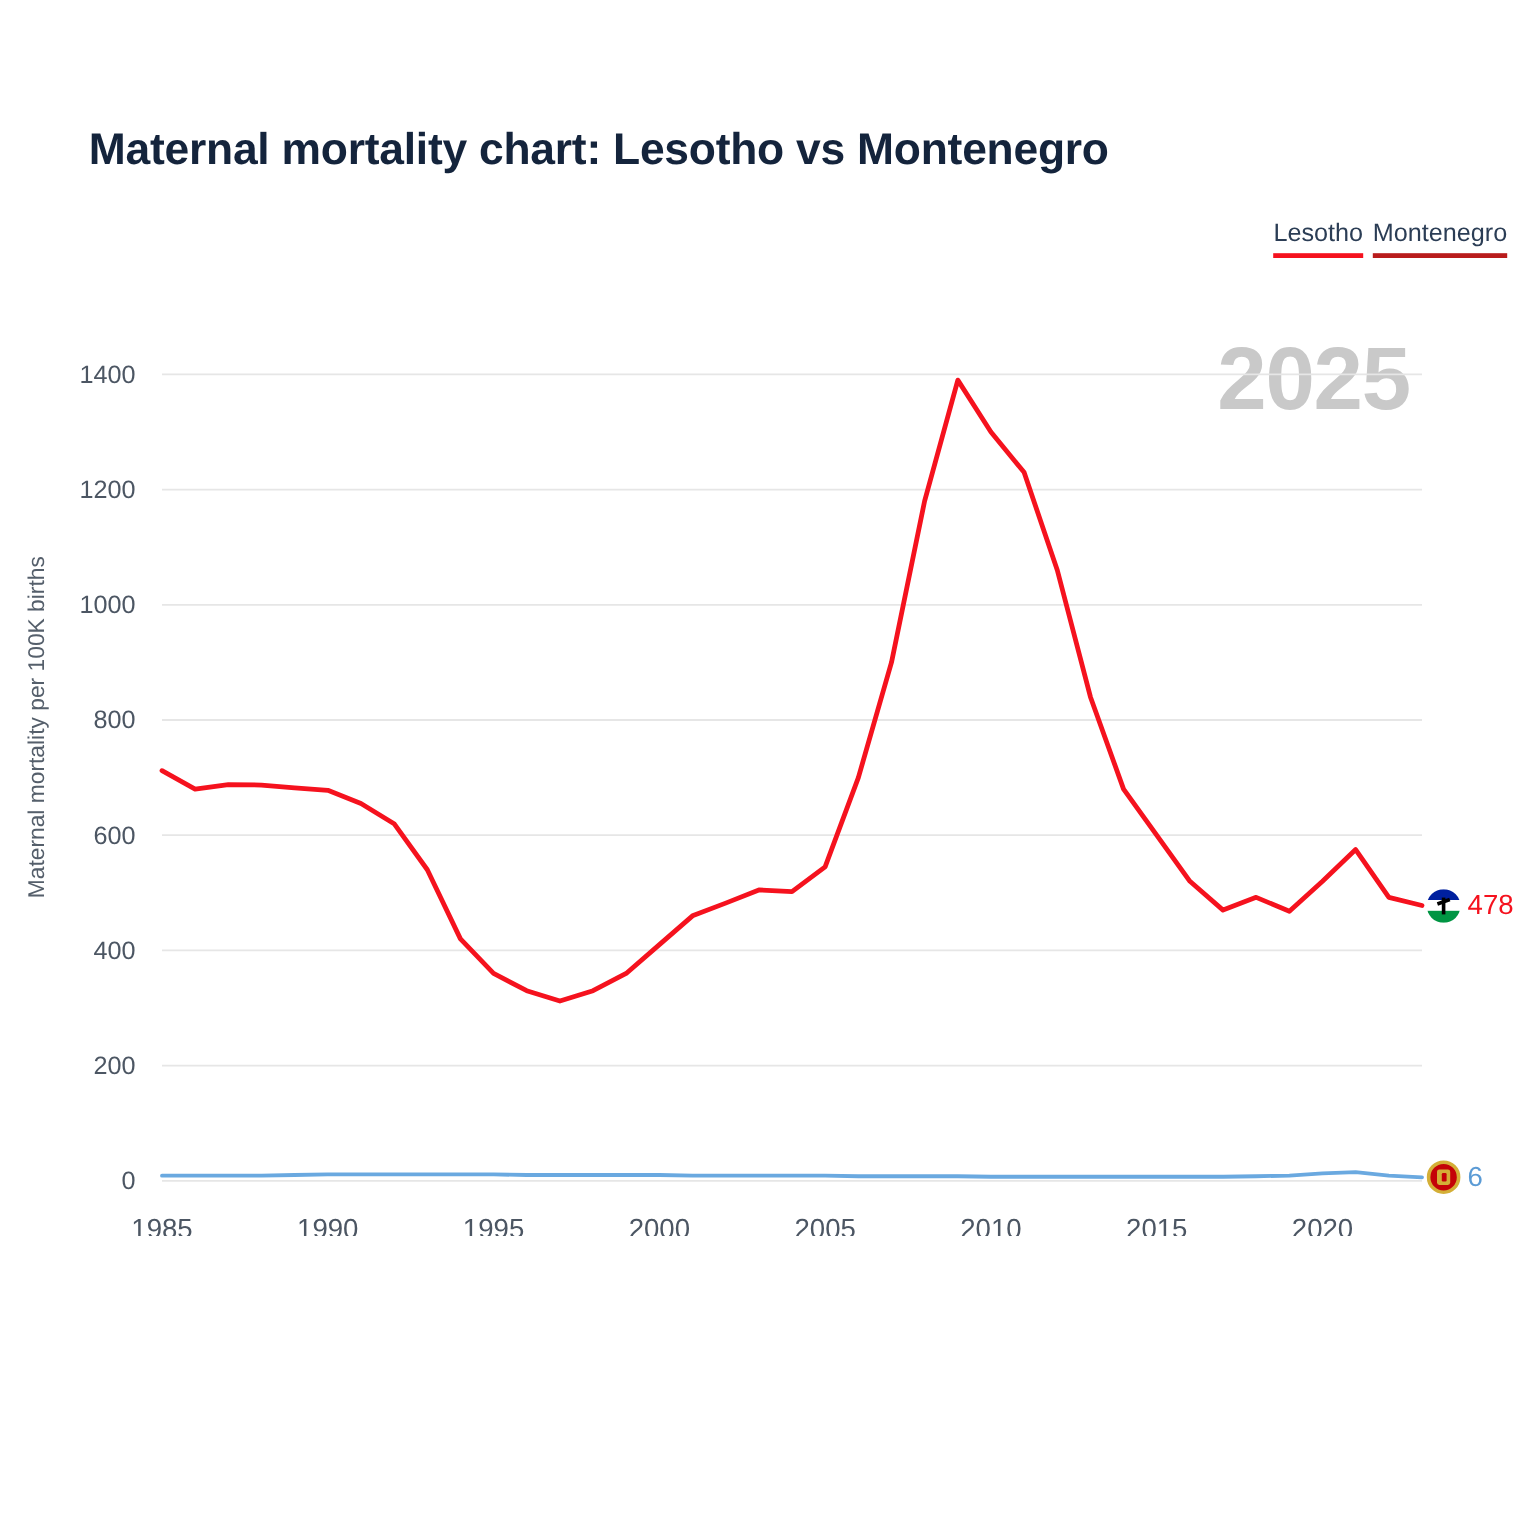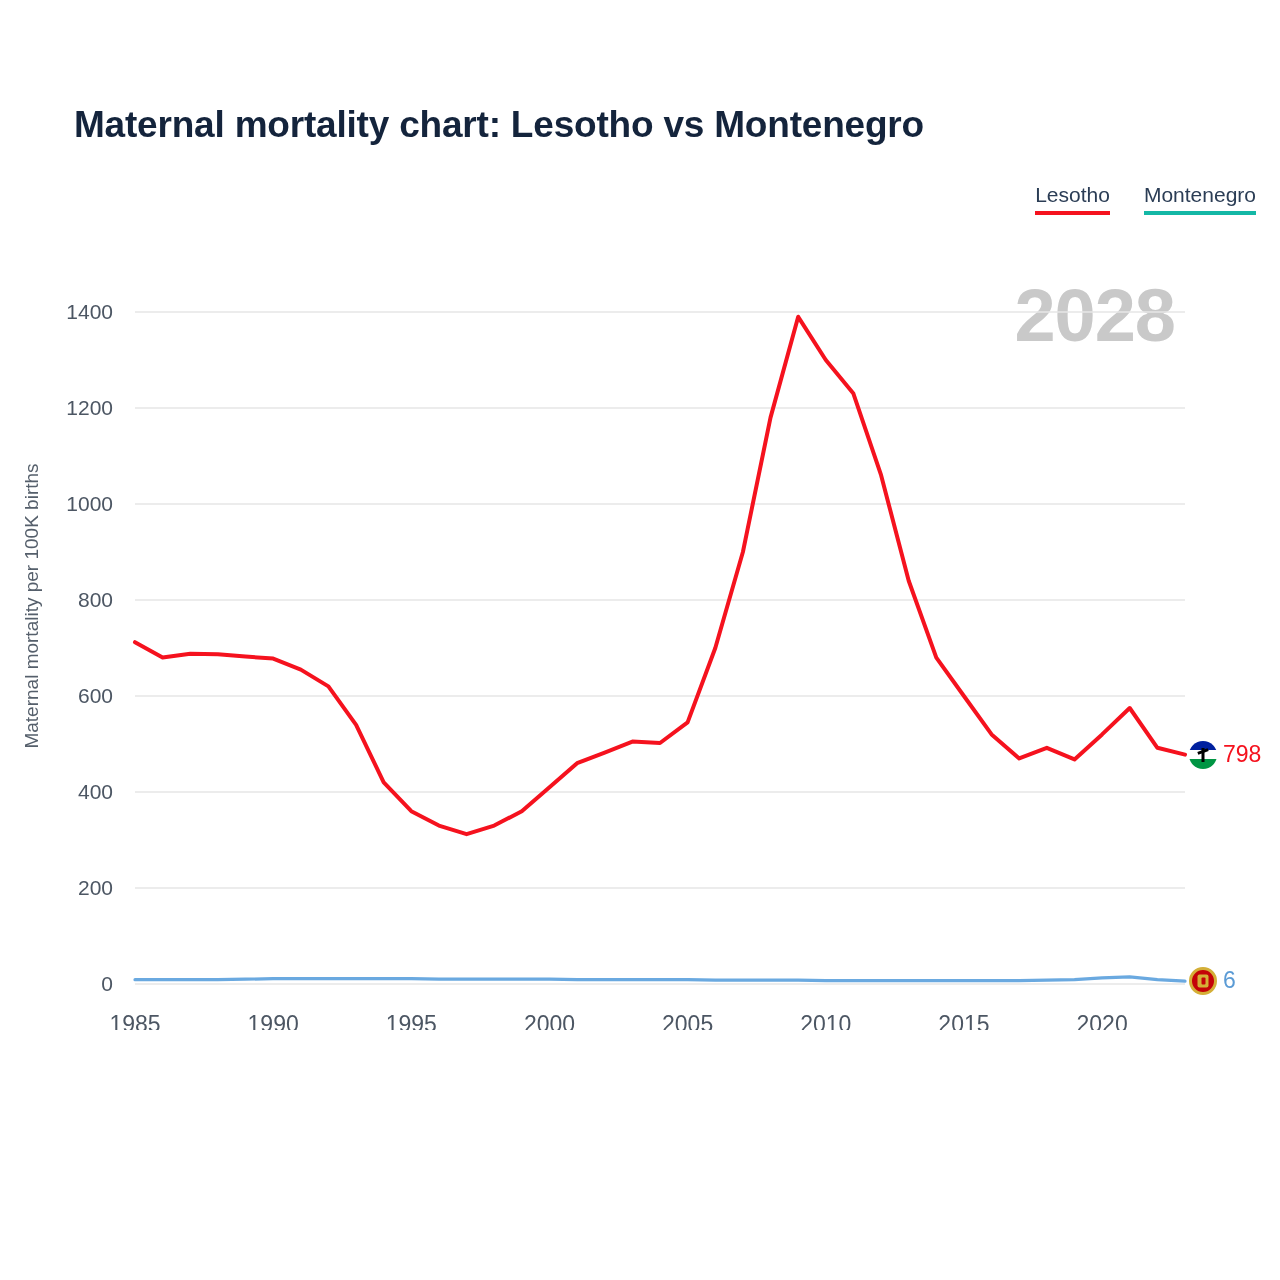--- a/index.html
+++ b/index.html
@@ -28,31 +28,31 @@
     color: #14243c;
     letter-spacing: -0.2px;
     white-space: nowrap;
     margin-left: 44px;
   }
   .legend {
     position: absolute;
     right: 24px;
     top: 183px;
     display: flex;
-    gap: 34px;
+    gap: 8px;
     align-items: flex-end;
   }
   .legend-item {
     font-size: 21px;
     color: #2b3d55;
     padding-bottom: 5px;
     line-height: 1.1;
   }
   .legend-item.lesotho { border-bottom: 4px solid #f5121e; }
-  .legend-item.montenegro { border-bottom: 4px solid #14b8a6; }
+  .legend-item.montenegro { border-bottom: 4px solid #b91c1c; }
 
   .plot-wrap {
     position: absolute;
     left: 0;
     top: 240px;
     width: 1280px;
     height: 770px;
   }
   .y-axis-label {
     position: absolute;
@@ -132,21 +132,21 @@
   <div class="chart-title">Maternal mortality chart: Lesotho vs Montenegro</div>
 
   <div class="legend">
     <div class="legend-item lesotho">Lesotho</div>
     <div class="legend-item montenegro">Montenegro</div>
   </div>
 
   <div class="plot-wrap">
 
     <div class="y-axis-label">Maternal mortality per 100K births</div>
-    <div class="year-badge">2028</div>
+    <div class="year-badge">2025</div>
 
     <svg class="plot" width="1280" height="790">
       <g id="gridlines">
           <line x1="135" x2="1185" y1="744" y2="744" stroke="#e6e6e6" stroke-width="1.5"></line>
           <line x1="135" x2="1185" y1="648" y2="648" stroke="#e6e6e6" stroke-width="1.5"></line>
           <line x1="135" x2="1185" y1="552" y2="552" stroke="#e6e6e6" stroke-width="1.5"></line>
           <line x1="135" x2="1185" y1="456" y2="456" stroke="#e6e6e6" stroke-width="1.5"></line>
           <line x1="135" x2="1185" y1="360" y2="360" stroke="#e6e6e6" stroke-width="1.5"></line>
           <line x1="135" x2="1185" y1="263.99999999999994" y2="263.99999999999994" stroke="#e6e6e6" stroke-width="1.5"></line>
           <line x1="135" x2="1185" y1="168" y2="168" stroke="#e6e6e6" stroke-width="1.5"></line>
@@ -175,21 +175,21 @@
       <path id="series-montenegro" fill="none" stroke="#6aa9e0" stroke-width="3.2" stroke-linejoin="round" stroke-linecap="round" d="M135.0 739.7 L162.6 739.7 L190.3 739.7 L217.9 739.7 L245.5 739.2 L273.2 738.7 L300.8 738.7 L328.4 738.7 L356.1 738.7 L383.7 738.7 L411.3 738.7 L438.9 739.2 L466.6 739.2 L494.2 739.2 L521.8 739.2 L549.5 739.2 L577.1 739.7 L604.7 739.7 L632.4 739.7 L660.0 739.7 L687.6 739.7 L715.3 740.2 L742.9 740.2 L770.5 740.2 L798.2 740.2 L825.8 740.6 L853.4 740.6 L881.1 740.6 L908.7 740.6 L936.3 740.6 L963.9 740.6 L991.6 740.6 L1019.2 740.6 L1046.8 740.2 L1074.5 739.7 L1102.1 737.8 L1129.7 736.8 L1157.4 739.7 L1185.0 741.1"></path>
       <path id="series-lesotho" fill="none" stroke="#f5121e" stroke-width="4" stroke-linejoin="round" stroke-linecap="round" d="M135.0 402.2 L162.6 417.6 L190.3 413.8 L217.9 414.2 L245.5 416.6 L273.2 418.6 L300.8 429.6 L328.4 446.4 L356.1 484.8 L383.7 542.4 L411.3 571.2 L438.9 585.6 L466.6 594.2 L494.2 585.6 L521.8 571.2 L549.5 547.2 L577.1 523.2 L604.7 512.6 L632.4 501.6 L660.0 503.0 L687.6 482.4 L715.3 408.0 L742.9 312.0 L770.5 177.6 L798.2 76.8 L825.8 120.0 L853.4 153.6 L881.1 235.2 L908.7 340.8 L936.3 417.6 L963.9 456.0 L991.6 494.4 L1019.2 518.4 L1046.8 507.8 L1074.5 519.4 L1102.1 494.4 L1129.7 468.0 L1157.4 507.8 L1185.0 514.6"></path>
     </svg>
 
     <div class="flag flag-lesotho" id="flag-lesotho" style="left: 1189px; top: 500.56px;">
       <div class="band-top"></div>
         <div class="band-mid"></div>
         <div class="band-bot"></div>
       <div class="emblem"></div>
     </div>
-    <div class="endlabel-red" id="endlabel-lesotho" style="left: 1223px; top: 500.56px;">798</div>
+    <div class="endlabel-red" id="endlabel-lesotho" style="left: 1223px; top: 500.56px;">478</div>
 
     <div class="flag flag-montenegro" id="flag-montenegro" style="left: 1189px; top: 727.12px;">
       <div class="crest"></div>
     </div>
     <div class="endlabel-blue" id="endlabel-montenegro" style="left: 1223px; top: 727.12px;">6</div>
 
   </div>
 
 
 </div>

